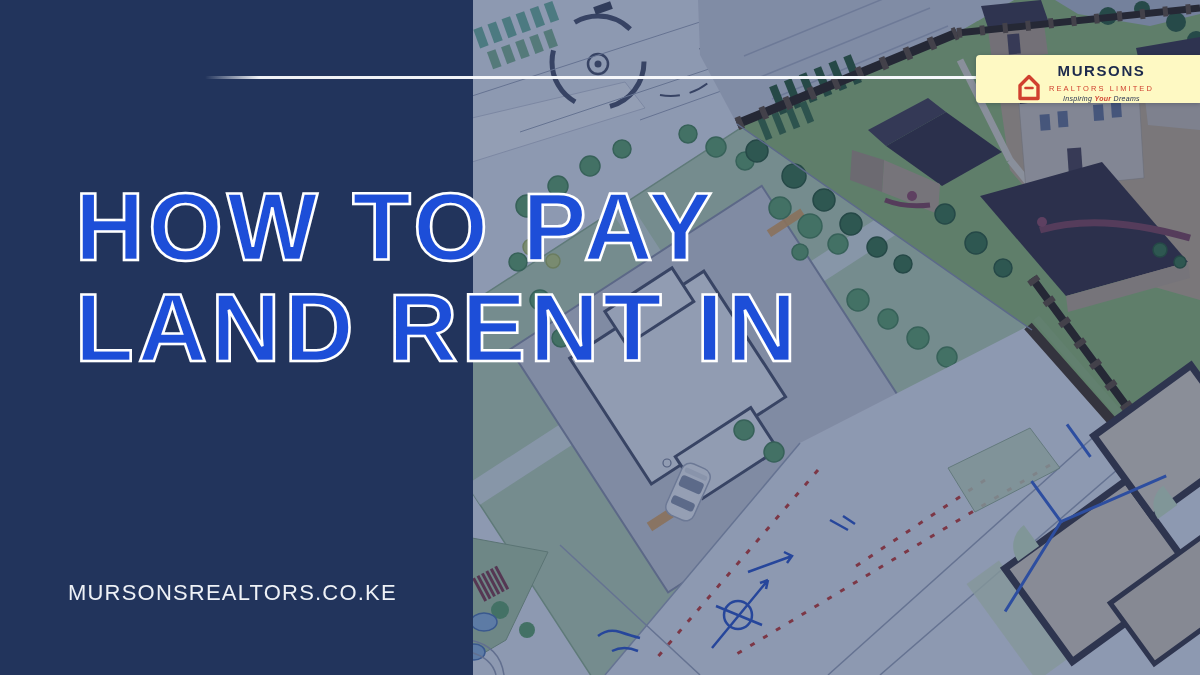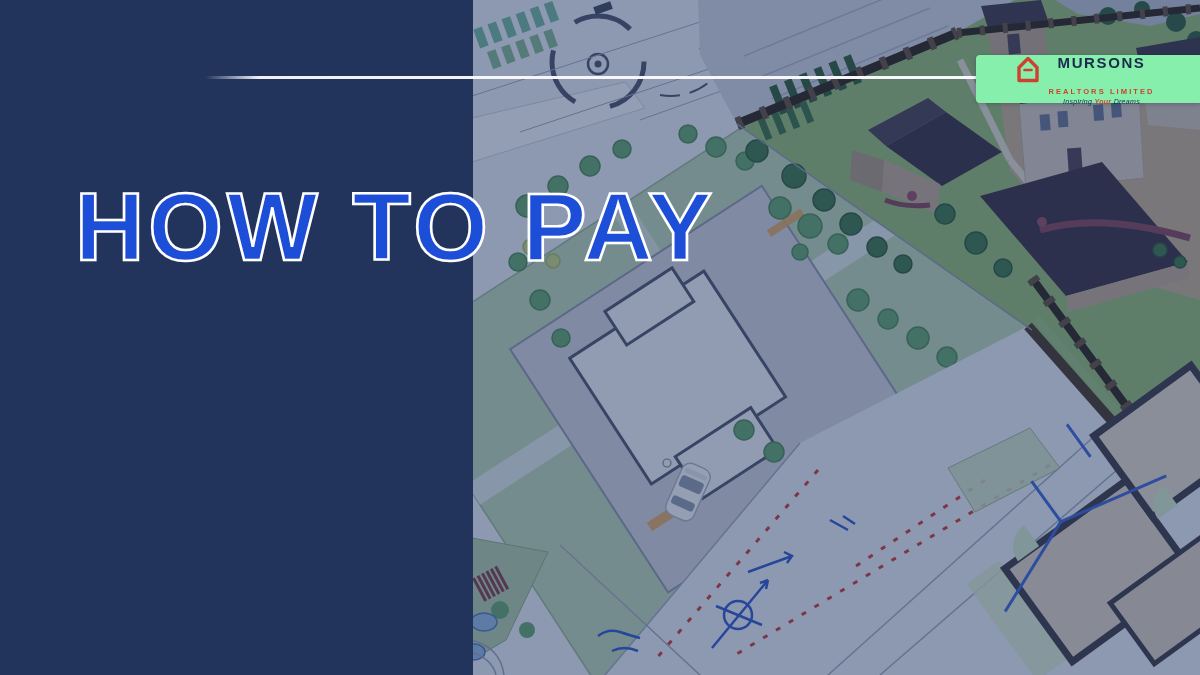--- a/index.html
+++ b/index.html
@@ -13,26 +13,26 @@
     background:linear-gradient(90deg, rgba(255,255,255,0) 0%, rgba(250,251,253,.95) 7%, #f6f8fc 100%); }
 
   .hero-title { position:absolute; left:75px; top:176px; z-index:5; color:#1d4ed8;
     font-size:96px; font-weight:bold; line-height:101px; letter-spacing:4px;
     -webkit-text-stroke:2.6px #ffffff; white-space:nowrap; }
   .hero-title span { display:block; }
 
   .website-url { position:absolute; left:68px; top:580px; z-index:5; color:#eef1f6;
     font-size:22px; font-weight:400; letter-spacing:1.2px; }
 
-  .logo-box { position:absolute; left:976px; top:55px; width:224px; height:48px; background:#86efac;
-    z-index:6; border-radius:4px 0 0 4px; display:flex; align-items:flex-start; justify-content:center;
+  .logo-box { position:absolute; left:976px; top:55px; width:224px; height:48px; background:#fef9c3;
+    z-index:6; border-radius:4px 0 0 4px; display:flex; align-items:flex-end; justify-content:center;
     gap:7px; box-shadow:0 1px 4px rgba(10,20,40,.25); padding-right:6px; }
   .logo-text { display:flex; flex-direction:column; align-items:center; }
   .logo-name { color:#1d2a4d; font-weight:bold; font-size:15px; letter-spacing:1.6px; line-height:15px; }
-  .logo-subtitle { color:#d0402f; font-weight:bold; font-size:7.5px; letter-spacing:2.1px; line-height:9px; margin-top:17px; }
+  .logo-subtitle { color:#d0402f; font-weight:normal; font-size:7.5px; letter-spacing:2.1px; line-height:9px; margin-top:6px; }
   .logo-tagline { color:#1d2a4d; font-size:7px; font-style:italic; letter-spacing:.3px; line-height:8px; margin-top:2px; }
   .logo-tagline .hl { color:#d0402f; font-weight:bold; }
 </style>
 </head>
 <body>
 
 <div class="stage">
 
   <svg class="bg" viewBox="0 0 1200 675" aria-hidden="true">
 
@@ -273,22 +273,24 @@
 
     <rect width="1200" height="675" fill="#1c3160" opacity="0.42"></rect>
   </svg>
 
   <div class="navy-panel"></div>
 
   <div class="accent-line"></div>
 
   <h1 class="hero-title">
     <span>HOW TO PAY</span>
+    <span>LAND RENT IN</span>
   </h1>
 
+  <div class="website-url">MURSONSREALTORS.CO.KE</div>
 
   <div class="logo-box">
     <span style="display:inline-flex;">
       <svg width="26" height="30" viewBox="0 0 26 30" aria-hidden="true">
         <path d="M4,12.5 L13,3.5 L22,12.5 L22,25.5 L4,25.5 Z" fill="none" stroke="#d0402f" stroke-width="3.4" stroke-linejoin="round"></path>
         <path d="M9.5,15 L16.5,15" stroke="#d0402f" stroke-width="2.6" stroke-linecap="round"></path>
       </svg>
     </span>
     <span class="logo-text">
       <span class="logo-name">MURSONS</span>

